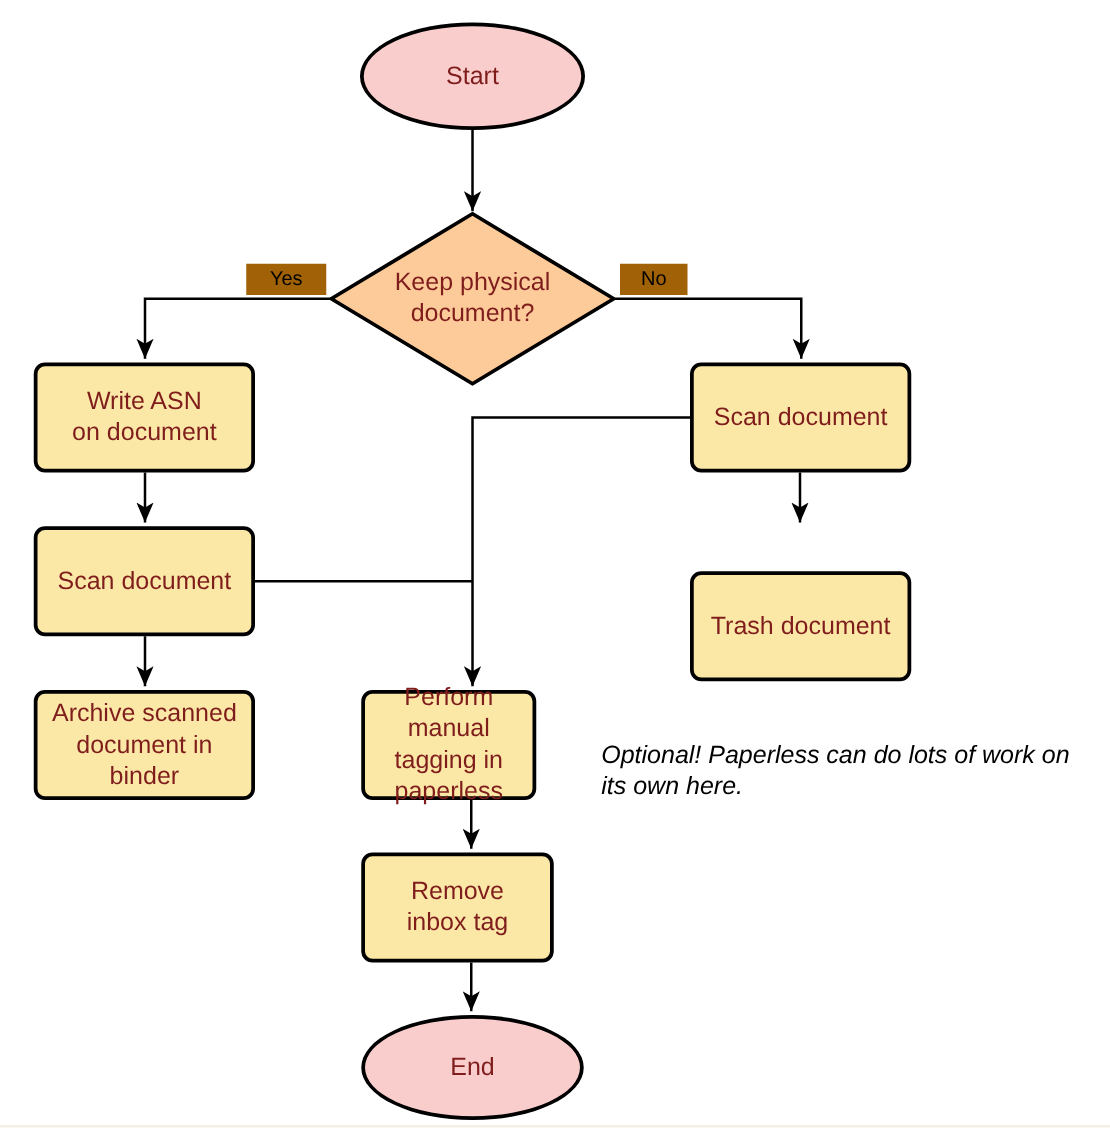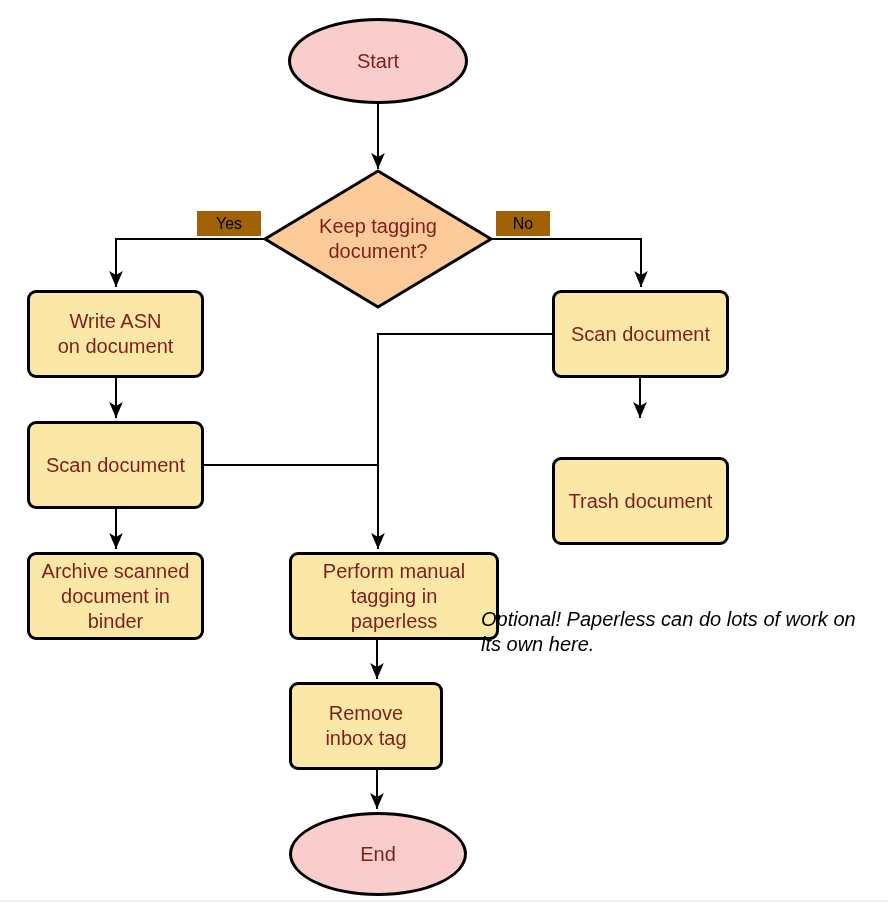--- a/index.html
+++ b/index.html
@@ -60,21 +60,20 @@
   .annotation {
     position: absolute;
     left: 481px;
     top: 592px;
     width: 404px;
     font-size: 20px;
     line-height: 25px;
     font-style: italic;
     white-space: pre-line;
     text-align: left;
-    margin-top: 15px;
   }
   .bottom-line {
     position: absolute;
     left: 0;
     top: 900px;
     width: 888px;
     height: 2px;
     background: #f4f0e3;
   }
 </style>
@@ -99,37 +98,37 @@
     <path d="M204 465 L378 465" fill="none" stroke="#000" stroke-width="2"></path>
     <path d="M552 334 L378 334 L378 549" fill="none" stroke="#000" stroke-width="2" marker-end="url(#arrowhead)"></path>
     <path d="M377 640 L377 679" fill="none" stroke="#000" stroke-width="2" marker-end="url(#arrowhead)"></path>
     <path d="M377 770 L377 809" fill="none" stroke="#000" stroke-width="2" marker-end="url(#arrowhead)"></path>
 
     <polygon points="378,171 491,239 378,307 265,239" style="fill:var(--color-decision_fill, #FDCB99)" stroke="#000" stroke-width="3" stroke-linejoin="round"></polygon>
   </svg>
 
   <div class="node terminal" style="left:288px; top:18px; width:180px; height:86px;">Start</div>
 
-  <div class="node decision-label" style="left:288px; top:214px; width:180px; height:50px;">Keep tagging
+  <div class="node decision-label" style="left:288px; top:214px; width:180px; height:50px;">Keep physical
 document?</div>
 
   <div class="edge-label" style="left:197px; top:211px; width:60px;">Yes</div>
   <div class="edge-label" style="left:496px; top:211px; width:50px;">No</div>
 
   <div class="node process" style="left:27px; top:290px; width:177px; height:88px;">Write ASN
 on document</div>
   <div class="node process" style="left:27px; top:421px; width:177px; height:88px;">Scan document</div>
   <div class="node process" style="left:27px; top:552px; width:177px; height:88px;">Archive scanned
 document in
 binder</div>
 
   <div class="node process" style="left:552px; top:290px; width:177px; height:88px;">Scan document</div>
   <div class="node process" style="left:552px; top:421px; width:177px; height:88px;margin-top:36px;">Trash document</div>
 
-  <div class="node process" style="left:289px; top:552px; width:210px; height:88px;">Perform manual
+  <div class="node process" style="left:289px; top:552px; width:140px; height:88px;">Perform manual
 tagging in
 paperless</div>
   <div class="node process" style="left:289px; top:682px; width:154px; height:88px;">Remove
 inbox tag</div>
 
   <div class="node terminal" style="left:289px; top:812px; width:178px; height:84px;">End</div>
 
   <div class="annotation">Optional! Paperless can do lots of work on
 its own here.</div>
 

